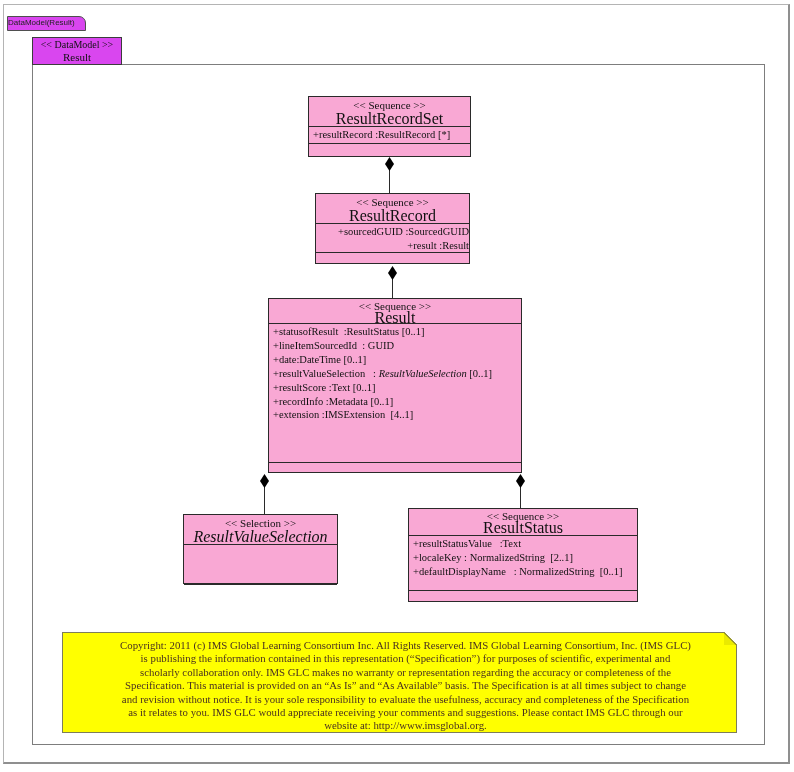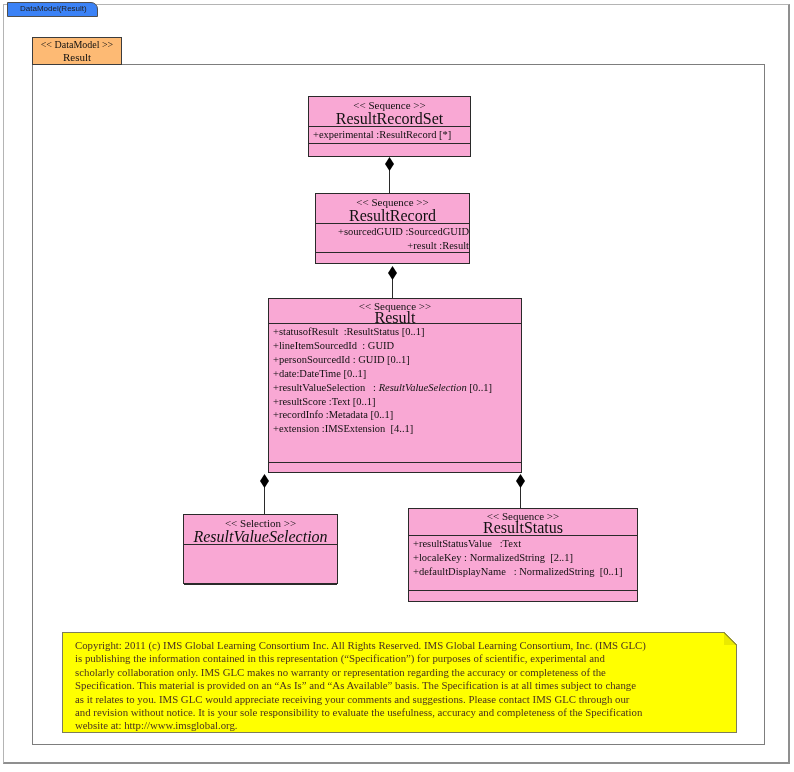--- a/index.html
+++ b/index.html
@@ -1,25 +1,25 @@
 <!DOCTYPE html>
 <html><head>
 <meta charset="utf-8">
 <style>
   html,body{margin:0;padding:0;background:#fff;}
   .page{position:relative;width:794px;height:772px;background:#fff;overflow:hidden;
         font-family:"Liberation Serif", serif;color:#111;}
   .outer-border{position:absolute;left:3px;top:4px;width:784px;height:757px;
         border:1px solid #b4b4b4;border-right:2px solid #8f8f8f;border-bottom:2px solid #8f8f8f;}
-  .diagram-tab{position:absolute;left:7px;top:2px;height:13px;line-height:12px;
-        padding:0 10px 0 12px;background:#3b82f6;border:1px solid #4f4f4f;
+  .diagram-tab{position:absolute;left:7px;top:16px;height:13px;line-height:12px;
+        padding:0 10px 0 0;background:#d946ef;border:1px solid #4f4f4f;
         border-top-right-radius:7px;font-family:"Liberation Sans", sans-serif;
         font-size:8px;color:#222;z-index:6;}
   .frame{position:absolute;left:32px;top:64px;width:731px;height:679px;border:1px solid #7d7d7d;}
-  .frame-label{position:absolute;left:32px;top:37px;width:90px;height:28px;background:#fdba74;
+  .frame-label{position:absolute;left:32px;top:37px;width:90px;height:28px;background:#d946ef;
         border:1px solid #3c3c3c;text-align:center;z-index:5;box-sizing:border-box;}
   .frame-label .stereo{font-size:10px;line-height:13px;}
   .frame-label .fname{font-size:11px;line-height:13px;}
 
   .box{position:absolute;background:#f9a8d4;border:1px solid #2a2a2a;box-sizing:border-box;
        display:flex;flex-direction:column;z-index:4;}
   .hdr{border-bottom:1px solid #2a2a2a;text-align:center;box-sizing:border-box;padding-top:2px;}
   .stereo{font-size:11px;line-height:13px;}
   .cname{font-size:16px;line-height:14px;font-weight:normal;}
   .hdr.tight{padding-top:1px;}
@@ -32,21 +32,21 @@
   .ital-name{font-style:italic;}
 
   .vline{position:absolute;width:1px;background:#2a2a2a;z-index:3;}
   .diamond{position:absolute;width:9px;height:14px;background:#000;
         clip-path:polygon(50% 0,100% 50%,50% 100%,0 50%);z-index:4;}
 
   .note{position:absolute;left:62px;top:632px;width:675px;height:101px;background:#ffff00;
         border:1px solid #7e7e5a;box-sizing:border-box;z-index:4;}
   .note-fold{position:absolute;top:-1px;right:-1px;width:13px;height:13px;
         background:linear-gradient(225deg,#ffffff 0 48%,#9a9a30 48% 56%,#eaea00 56% 100%);}
-  .note-text{padding:6px 0 0 12px;}
+  .note-text{padding:6px 0 0 12px;text-align:center;}
   .note-line{font-size:10.8px;line-height:13.4px;white-space:nowrap;color:#4a3220;}
 </style>
 </head>
 <body>
 
 <div class="page">
 
   <div class="outer-border"></div>
 
   <div class="diagram-tab">DataModel(Result)</div>
@@ -57,21 +57,21 @@
     <div class="stereo">&lt;&lt; DataModel &gt;&gt;</div>
     <div class="fname">Result</div>
   </div>
 
   <div class="box" style="left:308px;top:96px;width:163px;height:61px;">
     <div class="hdr" style="height:30px;">
       <div class="stereo">&lt;&lt; Sequence &gt;&gt;</div>
       <div class="cname">ResultRecordSet</div>
     </div>
     <div class="attrs" style="height:17px;">
-      <div class="attr">+experimental :ResultRecord [*]</div>
+      <div class="attr">+resultRecord :ResultRecord [*]</div>
     </div>
     <div class="empty"></div>
   </div>
 
   <div class="diamond" style="left:385px;top:157px;"></div>
   <div class="vline" style="left:389px;top:170px;height:23px;"></div>
 
   <div class="box" style="left:315px;top:193px;width:155px;height:71px;">
     <div class="hdr" style="height:30px;">
       <div class="stereo">&lt;&lt; Sequence &gt;&gt;</div>
@@ -88,21 +88,20 @@
   <div class="vline" style="left:392px;top:279px;height:19px;"></div>
 
   <div class="box" style="left:268px;top:298px;width:254px;height:175px;">
     <div class="hdr tight" style="height:25px;">
       <div class="stereo">&lt;&lt; Sequence &gt;&gt;</div>
       <div class="cname">Result</div>
     </div>
     <div class="attrs" style="height:139px;">
       <div class="attr">+statusofResult  :ResultStatus [0..1]</div>
       <div class="attr">+lineItemSourcedId  : GUID</div>
-      <div class="attr">+personSourcedId : GUID [0..1]</div>
       <div class="attr">+date:DateTime [0..1]</div>
       <div class="attr"><span>+resultValueSelection   : </span><span class="ital">ResultValueSelection</span><span> [0..1]</span></div>
       <div class="attr">+resultScore :Text [0..1]</div>
       <div class="attr">+recordInfo :Metadata [0..1]</div>
       <div class="attr">+extension :IMSExtension  [4..1]</div>
     </div>
     <div class="empty"></div>
   </div>
 
   <div class="diamond" style="left:260px;top:474px;"></div>
@@ -136,19 +135,19 @@
     <div class="empty"></div>
   </div>
 
   <div class="note">
     <div class="note-fold"></div>
     <div class="note-text">
       <div class="note-line">Copyright: 2011 (c) IMS Global Learning Consortium Inc.  All Rights Reserved.  IMS Global Learning Consortium, Inc. (IMS GLC)</div>
       <div class="note-line">is publishing the information contained in this representation (“Specification”) for purposes of scientific, experimental and</div>
       <div class="note-line">scholarly collaboration only.  IMS GLC makes no warranty or representation regarding  the accuracy or completeness of the</div>
       <div class="note-line">Specification.  This material is provided on an “As Is” and “As Available” basis.  The Specification is at all times subject to change</div>
+      <div class="note-line">and revision without notice.  It is your sole responsibility to evaluate the usefulness, accuracy and completeness of the Specification</div>
       <div class="note-line">as it relates to you.  IMS GLC would appreciate receiving your comments and suggestions.  Please contact IMS GLC through our</div>
-      <div class="note-line">and revision without notice.  It is your sole responsibility to evaluate the usefulness, accuracy and completeness of the Specification</div>
       <div class="note-line">website at: http://www.imsglobal.org.</div>
     </div>
   </div>
 
 </div>
 
 </body></html>

